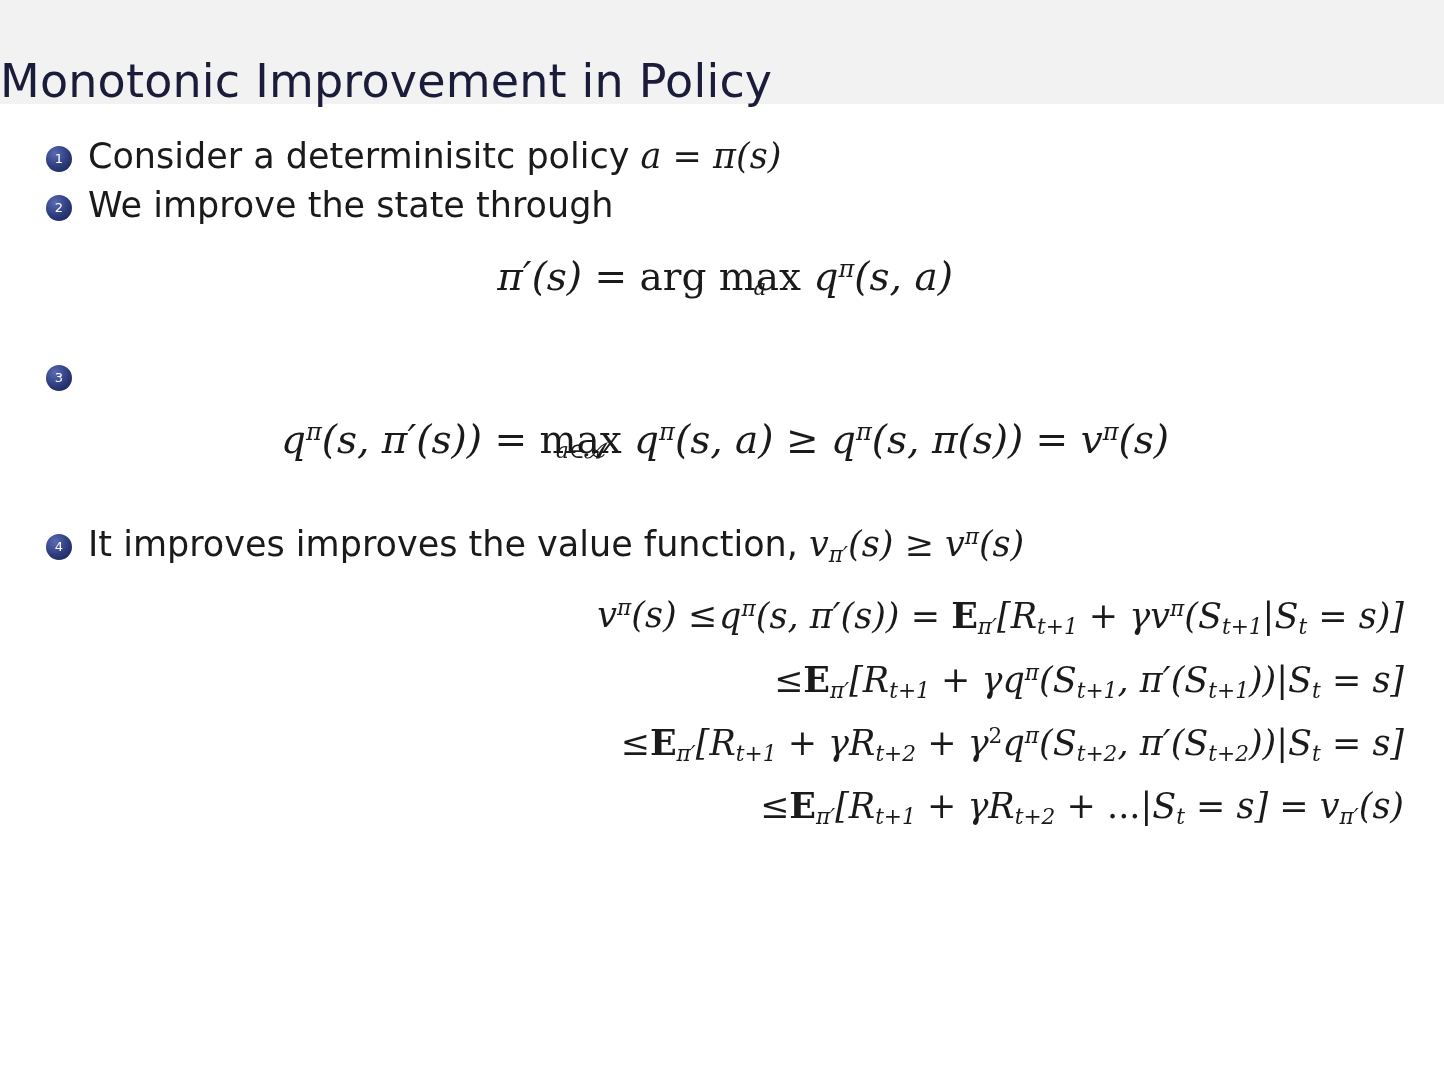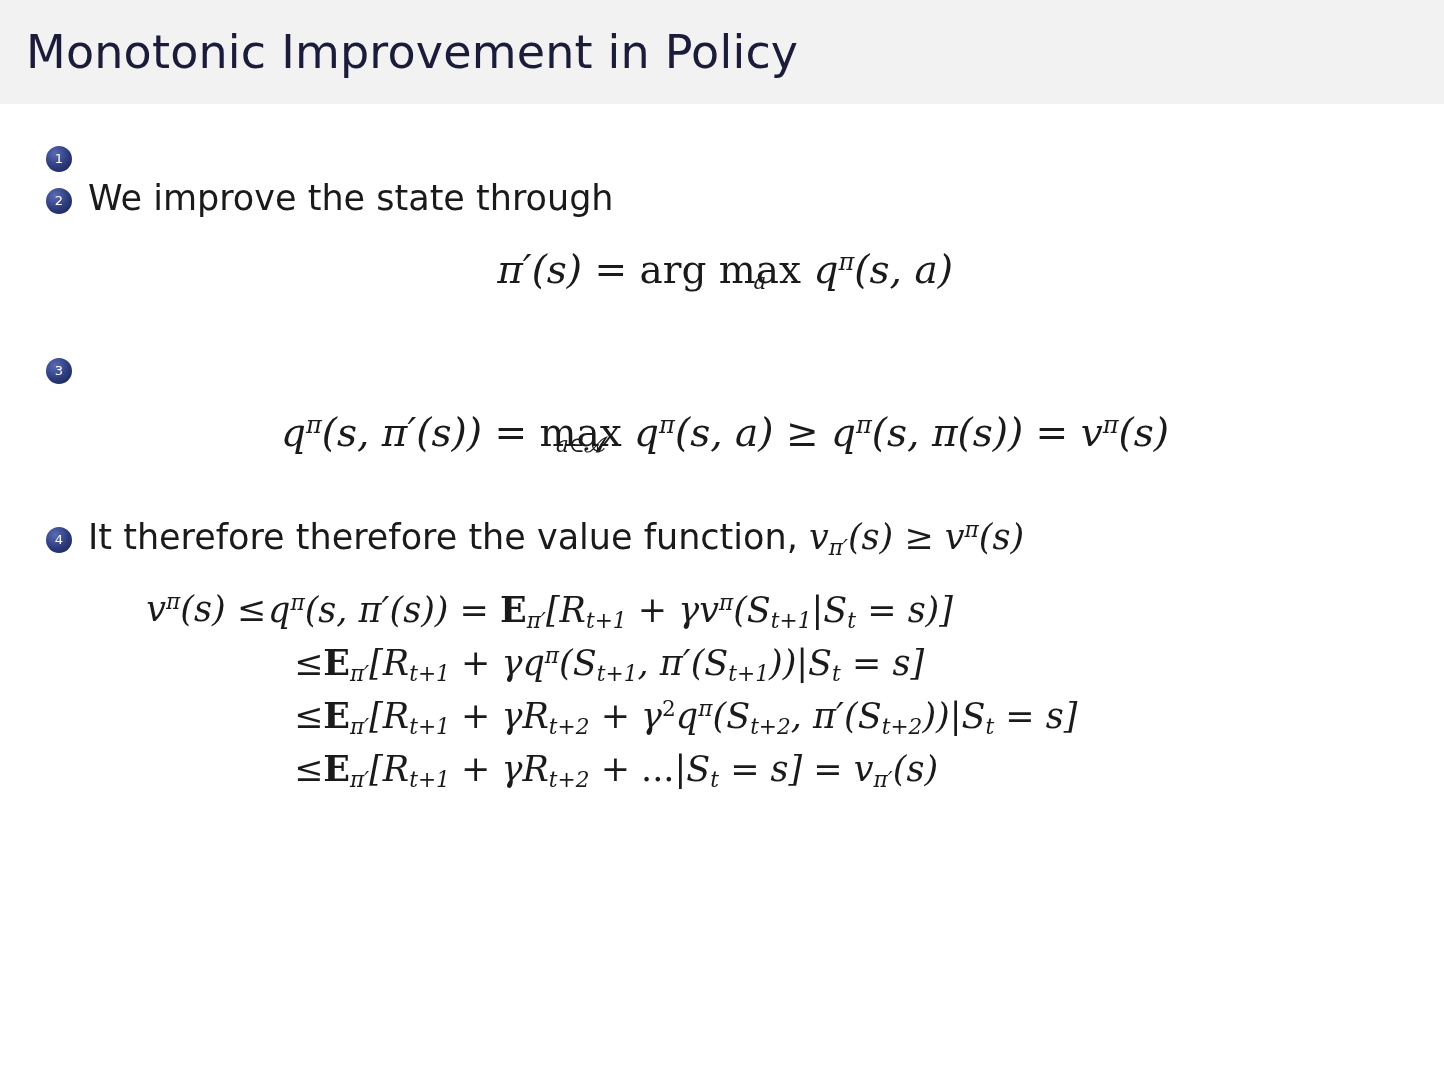--- a/index.html
+++ b/index.html
@@ -18,23 +18,22 @@
     position: relative;
     width: 1444px;
     height: 1080px;
     box-sizing: border-box;
   }
   .title-bar {
     width: 100%;
     height: 104px;
     background: #f2f2f2;
     display: flex;
-    align-items: center;
+    align-items: flex-end;
     box-sizing: border-box;
-    padding-left: 26px;
   }
   .slide-title {
     font-size: 46px;
     font-weight: 400;
     color: #1b1b3a;
     letter-spacing: 0.2px;
     line-height: 1;
   }
   .content {
     padding: 30px 40px 0 46px;
@@ -113,22 +112,23 @@
   .align-block {
     margin-top: 22px;
     font-family: "DejaVu Serif", serif;
     font-style: italic;
     font-size: 35px;
     line-height: 1.48;
     color: #1a1a1a;
   }
   .align-row {
     display: flex;
-    justify-content: flex-start;
+    justify-content: flex-end;
     white-space: nowrap;
+    margin-top: 10px;
   }
   .align-lhs {
     display: inline-block;
     text-align: right;
     width: 220px;
     padding-right: 2px;
   }
   .align-rhs {
     display: inline-block;
     text-align: left;
@@ -144,20 +144,23 @@
 <div class="slide">
 
   <div class="title-bar">
     <div class="slide-title">Monotonic Improvement in Policy</div>
   </div>
 
   <div class="content">
 
     <div class="item">
       <span class="bullet-num">1</span>
+      <span class="item-text">
+        <span>Consider a determinisitc policy </span><span class="math"><span style="font-style:italic">a</span> <span style="font-style:normal">=</span> <span style="font-style:italic">π</span>(<span style="font-style:italic">s</span>)</span>
+      </span>
     </div>
 
     <div class="item">
       <span class="bullet-num">2</span>
       <span class="item-text">We improve the state through</span>
     </div>
 
     <div class="eq-block">
       <span class="math">π′</span>(<span class="math">s</span>) <span class="op">=</span> <span class="mathup">arg</span>&nbsp;<span class="underlim"><span class="mathup">max</span><span class="lim">a</span></span>&nbsp;<span class="math">q</span><sup style="font-style:italic">π</sup>(<span class="math">s</span>, <span class="math">a</span>)
     </div>
@@ -170,21 +173,21 @@
 
     <div class="eq-block">
       <span class="math">q</span><sup style="font-style:italic">π</sup>(<span class="math">s</span>, <span class="math">π′</span>(<span class="math">s</span>)) <span class="op">=</span> <span class="underlim"><span class="mathup">max</span><span class="lim"><span style="font-style:italic">a</span><span style="font-style:normal">∈</span><span class="bb" style="font-style:normal">𝒜</span></span></span>&nbsp;<span class="math">q</span><sup style="font-style:italic">π</sup>(<span class="math">s</span>, <span class="math">a</span>) <span class="op">≥</span> <span class="math">q</span><sup style="font-style:italic">π</sup>(<span class="math">s</span>, <span class="math">π</span>(<span class="math">s</span>)) <span class="op">=</span> <span class="math">v</span><sup style="font-style:italic">π</sup>(<span class="math">s</span>)
     </div>
 
     <div class="spacer-2"></div>
 
     <div class="item">
       <span class="bullet-num">4</span>
       <span class="item-text">
-        <span>It therefore therefore the value function, </span><span class="math"><span style="font-style:italic">v</span><sub style="font-style:italic">π′</sub>(<span style="font-style:italic">s</span>) <span style="font-style:normal">≥</span> <span style="font-style:italic">v</span><sup style="font-style:italic">π</sup>(<span style="font-style:italic">s</span>)</span>
+        <span>It improves improves the value function, </span><span class="math"><span style="font-style:italic">v</span><sub style="font-style:italic">π′</sub>(<span style="font-style:italic">s</span>) <span style="font-style:normal">≥</span> <span style="font-style:italic">v</span><sup style="font-style:italic">π</sup>(<span style="font-style:italic">s</span>)</span>
       </span>
     </div>
 
     <div class="align-block">
 
       <div class="align-row">
         <span class="align-lhs"><span class="math">v</span><sup style="font-style:italic">π</sup>(<span class="math">s</span>) <span class="op" style="font-style:normal">≤</span></span>
           <span class="align-rhs"><span class="math">q</span><sup style="font-style:italic">π</sup>(<span class="math">s</span>, <span class="math">π′</span>(<span class="math">s</span>)) <span style="font-style:normal">=</span> <span class="bb">E</span><sub style="font-style:italic">π′</sub>[<span class="math">R</span><sub>t+1</sub> <span style="font-style:normal">+</span> <span class="math">γv</span><sup style="font-style:italic">π</sup>(<span class="math">S</span><sub>t+1</sub>|<span class="math">S</span><sub>t</sub> <span style="font-style:normal">=</span> <span class="math">s</span>)]</span>
       </div>
 

